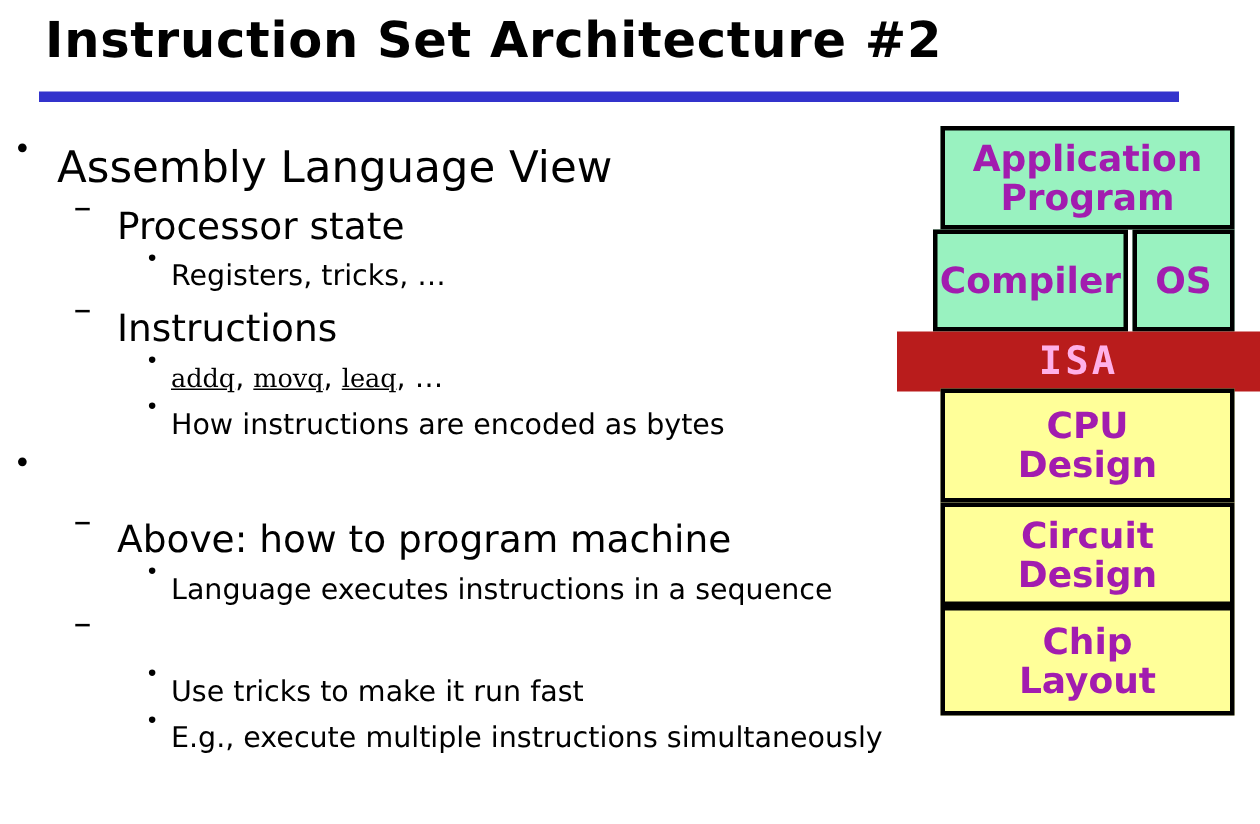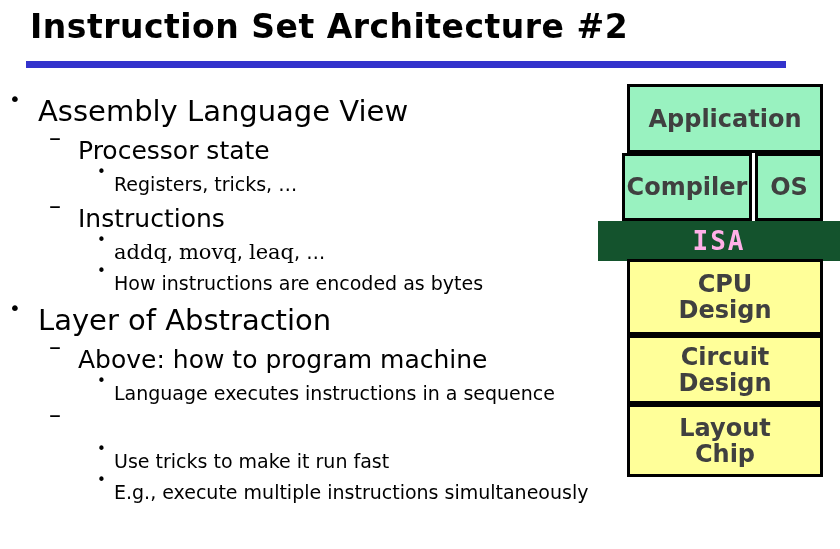--- a/index.html
+++ b/index.html
@@ -107,52 +107,53 @@
     padding-left: 114px;
   }
   .lv3 .mark {
     left: 97px;
     font-size: 15px;
     line-height: 31px;
   }
 
   .code {
     font-family: "DejaVu Serif", "Liberation Mono", monospace;
-    font-size: 21px;
+    font-size: 17px;
+    text-decoration: underline;
   }
   .layerbox {
     position: absolute;
     box-sizing: border-box;
     border: 3px solid #000000;
     display: flex;
     align-items: center;
     justify-content: center;
     text-align: center;
     font-family: "DejaVu Sans", sans-serif;
     font-weight: bold;
     font-size: 24px;
     line-height: 26px;
-    color: #404040;
+    color: #a21caf;
   }
   .green { background: #99f2c0; }
   .yellow { background: #ffff99; }
 
   #box-application {
     left: 627px; top: 84px; width: 196px; height: 69px;
   }
   #box-compiler {
     left: 622px; top: 153px; width: 130px; height: 68px;
   }
   #box-os {
     left: 755px; top: 153px; width: 68px; height: 68px;
   }
   #box-isa {
     position: absolute;
     left: 598px; top: 221px; width: 242px; height: 40px;
-    background: #14532d;
+    background: #b91c1c;
     border: none;
     display: flex;
     align-items: center;
     justify-content: center;
     font-family: "DejaVu Sans Mono", monospace;
     font-weight: bold;
     font-size: 26px;
     letter-spacing: 2px;
     color: #ffb0e8;
   }
@@ -202,21 +203,20 @@
       <span class="txt"><span class="code">addq</span><span>, </span><span class="code">movq</span><span>, </span><span class="code">leaq</span><span>, </span><span>…</span></span>
     </div>
 
     <div class="bullet lv3">
       <span class="mark">•</span>
       <span class="txt">How instructions are encoded as bytes</span>
     </div>
 
     <div class="bullet lv1">
       <span class="mark">•</span>
-      <span class="txt">Layer of Abstraction</span>
     </div>
 
     <div class="bullet lv2">
       <span class="mark">–</span>
       <span class="txt">Above: how to program machine</span>
     </div>
 
     <div class="bullet lv3">
       <span class="mark">•</span>
       <span class="txt">Language executes instructions in a sequence</span>
@@ -236,20 +236,21 @@
       <span class="txt">E.g., execute multiple instructions simultaneously</span>
     </div>
 
   </div>
 
   <div id="stack-diagram">
 
     <div class="layerbox green" id="box-application">
       <div>
         <span class="stack-label">Application</span>
+        <span class="stack-label">Program</span>
       </div>
     </div>
 
     <div class="layerbox green" id="box-compiler">
       <span class="stack-label">Compiler</span>
     </div>
 
     <div class="layerbox green" id="box-os">
       <span class="stack-label">OS</span>
     </div>
@@ -267,20 +268,20 @@
 
     <div class="layerbox yellow" id="box-circuit">
       <div>
         <span class="stack-label">Circuit</span>
         <span class="stack-label">Design</span>
       </div>
     </div>
 
     <div class="layerbox yellow" id="box-chip">
       <div>
+        <span class="stack-label">Chip</span>
         <span class="stack-label">Layout</span>
-        <span class="stack-label">Chip</span>
       </div>
     </div>
 
   </div>
 
 </div>
 
 </body></html>

